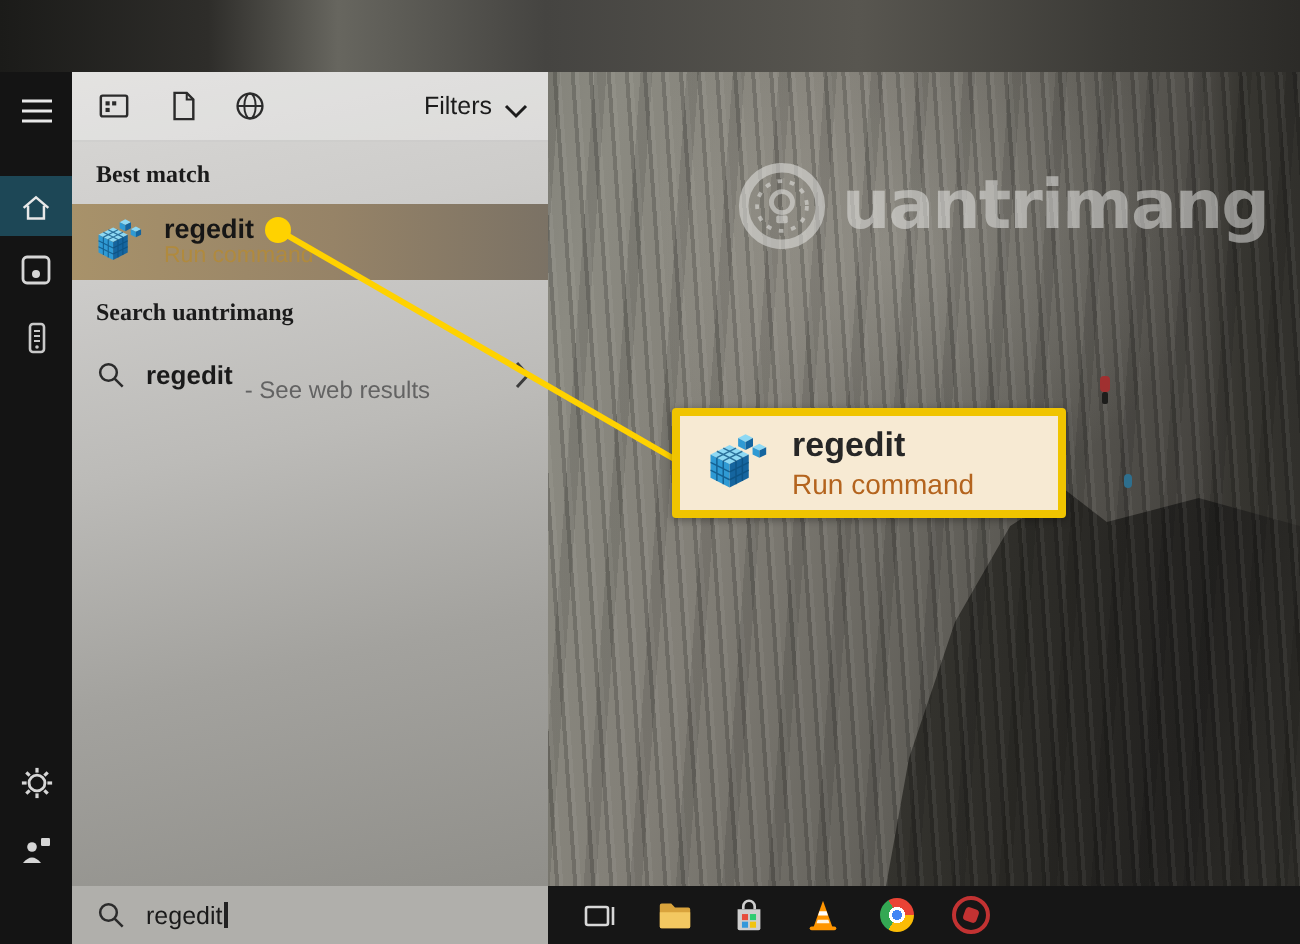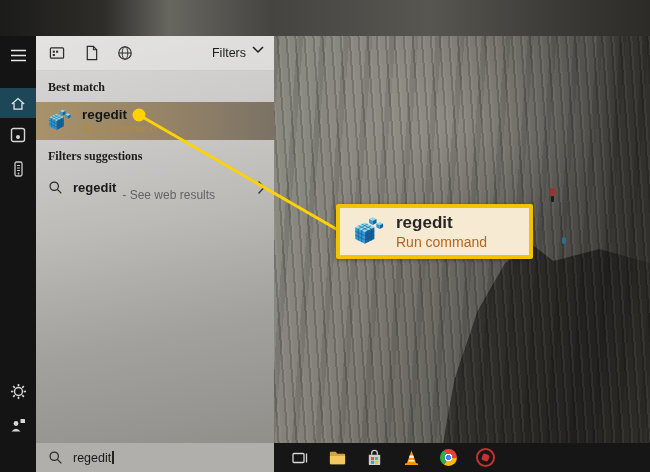--- a/index.html
+++ b/index.html
@@ -39,21 +39,21 @@
   .rail-spacer{flex:1;}
   .rail-btn svg{display:block;}
 
   
   .panel{position:absolute;left:36px;top:36px;width:238px;height:407px;
       background:linear-gradient(168deg,#d9d8d6 0%,#cdccca 22%,#bcbbb8 45%,#a3a29e 70%,#908f8a 100%);}
   .panel-header{height:34px;display:flex;align-items:center;padding:0 10px 0 6px;background:rgba(255,255,255,.28);
       border-bottom:1px solid rgba(0,0,0,.07);color:#222;}
   .ph-icon{width:30px;height:24px;display:flex;align-items:center;justify-content:center;color:#2b2b2b;}
   .ph-gap{width:4px;}
-  .filters{margin-left:auto;display:flex;align-items:flex-start;gap:6px;font-size:12.5px;color:#1c1c1c;}
+  .filters{margin-left:auto;display:flex;align-items:flex-end;gap:6px;font-size:12.5px;color:#1c1c1c;}
   .section-label{font-size:12px;font-weight:bold;color:#1b1b1b;padding:9px 12px 7px 12px;font-family:Liberation Serif, serif;}
   .best-match-row{height:38px;display:flex;align-items:center;gap:10px;padding:0 8px 0 10px;
       background:linear-gradient(90deg,#a8926a 0%,#968367 55%,#7b7265 100%);}
   .bm-texts{display:flex;flex-direction:column;justify-content:center;}
   .bm-title{font-size:13.5px;font-weight:bold;color:#161616;line-height:15px;}
   .bm-sub{font-size:11.5px;color:#b08a3e;line-height:13px;}
   .suggest-row{height:32px;display:flex;align-items:center;padding:0 8px 0 12px;color:#1a1a1a;}
   .suggest-row .q{font-size:13px;font-weight:bold;margin-left:10px;}
   .suggest-row .hint{font-size:12px;color:#636363;margin-left:6px;margin-top:16px;}
   .suggest-row .chev{margin-left:auto;color:#3c3c3c;}
@@ -113,20 +113,29 @@
 <div class="screen">
 
   <div class="bg">
     <div class="face-light"></div>
     <div class="right-col"></div>
     <div class="pinnacle"></div>
     <div class="striations"></div>
     <div class="top-strip"></div>
     <div class="climber red"></div>
     <div class="climber blue"></div>
+    <div class="watermark">
+      <svg width="46" height="46" viewBox="0 0 48 48">
+        <circle cx="24" cy="24" r="20" fill="none" stroke="currentColor" stroke-width="5"></circle>
+        <circle cx="24" cy="24" r="13" fill="none" stroke="currentColor" stroke-width="2" stroke-dasharray="2.5 4"></circle>
+        <circle cx="24" cy="22" r="5.5" fill="none" stroke="currentColor" stroke-width="2.5"></circle>
+        <rect x="21" y="29" width="6" height="4" rx="1" fill="currentColor"></rect>
+      </svg>
+      <span class="wm-text">uantrimang</span>
+    </div>
   </div>
 
   <div class="taskbar">
     <div class="tb-btn">
       <svg width="18" height="18" viewBox="0 0 18 18">
         <rect x="2" y="4.5" width="11" height="9" rx="1" fill="none" stroke="#d8d8d8" stroke-width="1.3"></rect>
         <line x1="15.5" y1="4.5" x2="15.5" y2="13.5" stroke="#d8d8d8" stroke-width="1.3"></line>
       </svg>
     </div>
     <div class="tb-btn">
@@ -260,21 +269,21 @@
     <div class="best-match-row">
       <svg width="26" height="26" viewBox="0 0 32 32">
         <use href="#regicon"></use>
       </svg>
       <div class="bm-texts">
         <span class="bm-title">regedit</span>
         <span class="bm-sub">Run command</span>
       </div>
     </div>
 
-    <div class="section-label">Filters suggestions</div>
+    <div class="section-label">Search uantrimang</div>
 
     <div class="suggest-row">
       <svg width="15" height="15" viewBox="0 0 18 18" style="color:#2b2b2b">
         <use href="#magnifier"></use>
       </svg>
       <span class="q">regedit</span>
       <span class="hint">- See web results</span>
       <svg class="chev" width="9" height="15" viewBox="0 0 9 15">
         <path d="M1.5 1.5 L7 7.5 L1.5 13.5" fill="none" stroke="#3c3c3c" stroke-width="1.5"></path>
       </svg>

